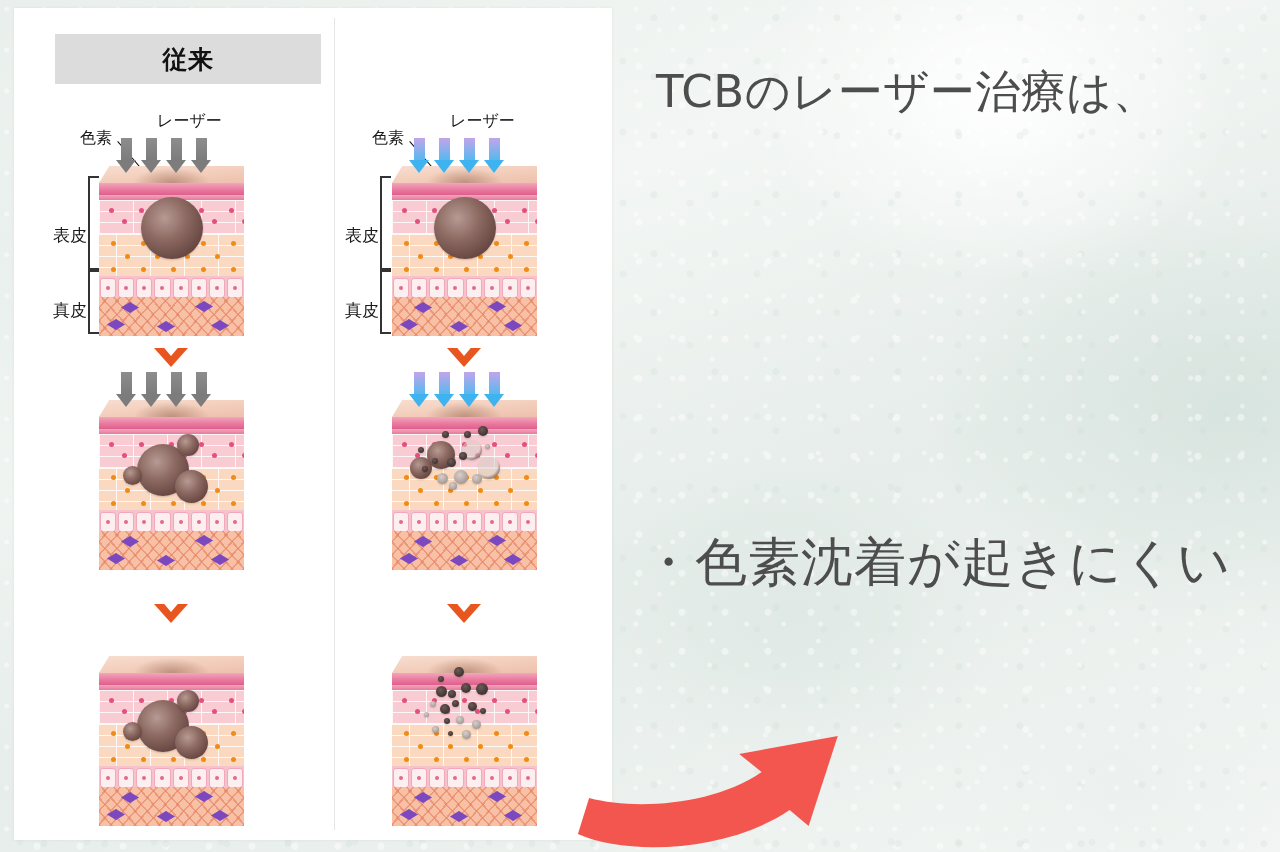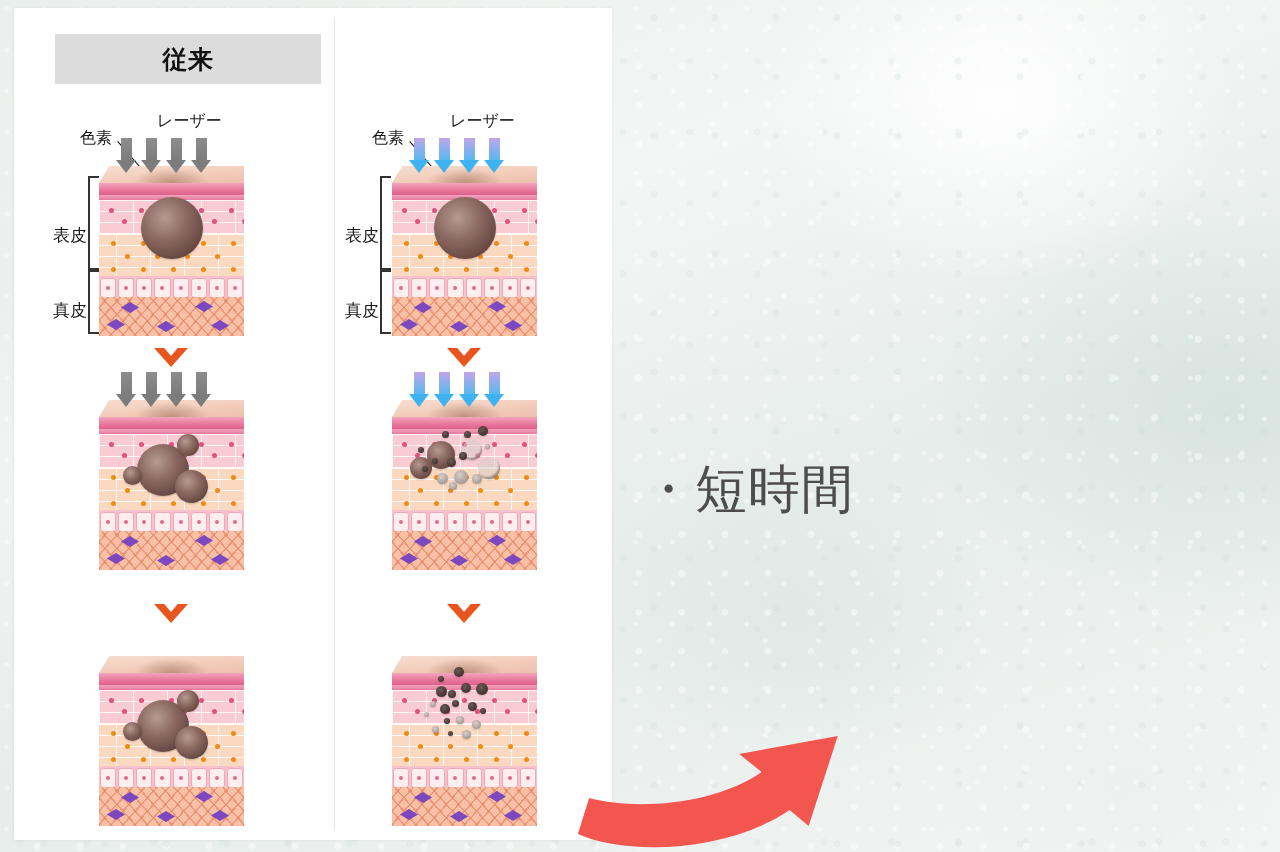--- a/index.html
+++ b/index.html
@@ -640,21 +640,22 @@
         <div class="blob dark" style="left:46px;top:20px;width:6px;height:6px;"></div>
       </div>
       <div class="chev" style="left:140px;top:340px;"></div>
       <div class="chev" style="left:140px;top:596px;"></div>
       <div class="chev" style="left:433px;top:340px;"></div>
       <div class="chev" style="left:433px;top:596px;"></div>
     </div>
 </div>
 
 <div id="rightcol">
-
-
-  <div class="bullet" style="top:455px;">・短時間</div>
+  <div class="para" style="left:16px;top:62px;">TCBのレーザー治療は、</div>
+
+
+  <div class="bullet" style="top:528px;">・色素沈着が起きにくい</div>
 </div>
 
 <svg id="redarrow" viewBox="0 0 330 152">
   <path d="M16 128 C 60 150, 150 146, 205 104 L 222 120 L 248 30 L 160 48 L 180 66
            C 136 100, 66 104, 26 92 Z" fill="#f2564f" transform="translate(30,6) scale(1.12,1.0)"></path>
 </svg>
 
 </body></html>

